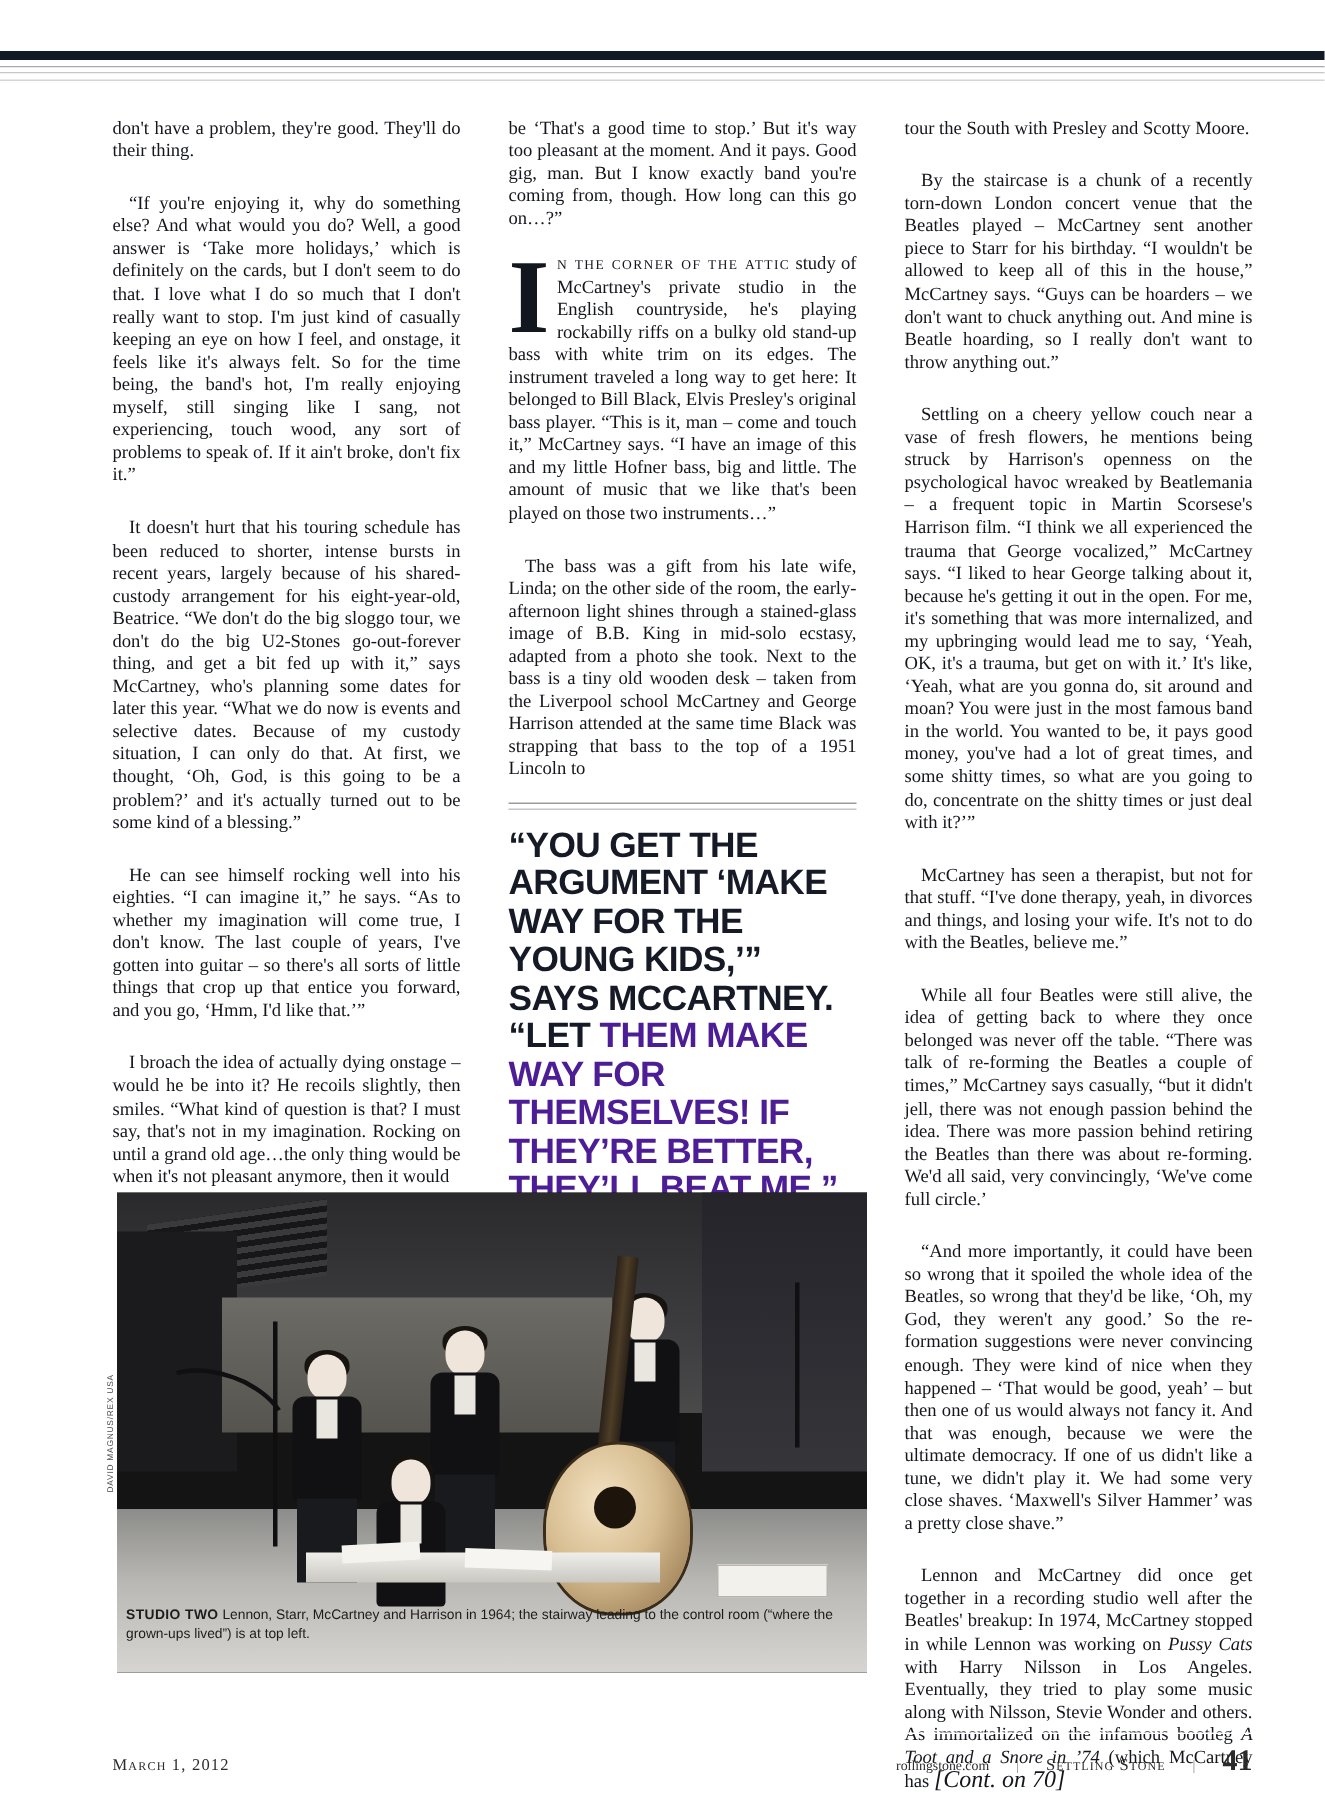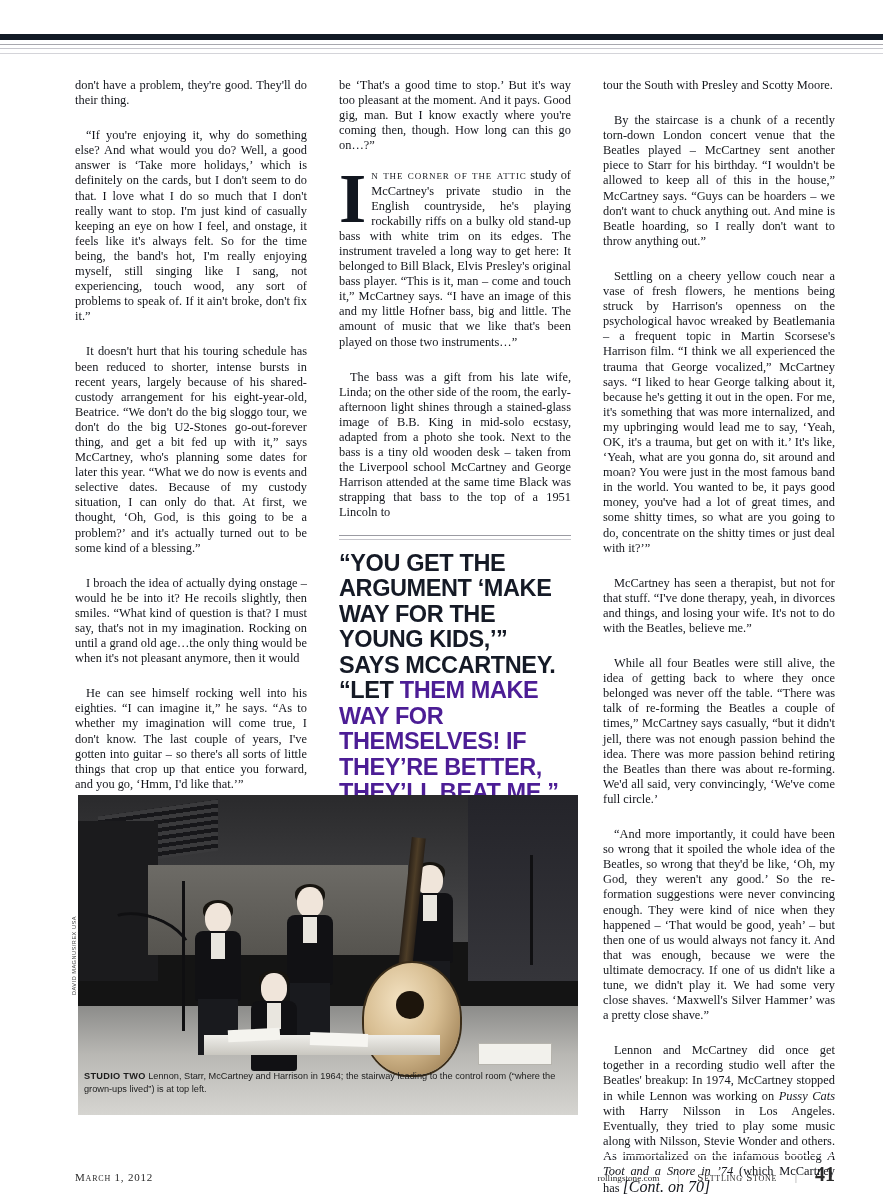--- a/index.html
+++ b/index.html
@@ -311,26 +311,26 @@
     <div class="rule-gap3"></div>
     <div class="rule-thin3"></div>
   </div>
 
   <div class="cols">
 
     <div class="col body-text">
       <p class="noindent">don't have a problem, they're good. They'll do their thing.</p>
       <p class="indent">“If you're enjoying it, why do something else? And what would you do? Well, a good answer is ‘Take more holidays,’ which is definitely on the cards, but I don't seem to do that. I love what I do so much that I don't really want to stop. I'm just kind of casually keeping an eye on how I feel, and onstage, it feels like it's always felt. So for the time being, the band's hot, I'm really enjoying myself, still singing like I sang, not experiencing, touch wood, any sort of problems to speak of. If it ain't broke, don't fix it.”</p>
       <p class="indent">It doesn't hurt that his touring schedule has been reduced to shorter, intense bursts in recent years, largely because of his shared-custody arrangement for his eight-year-old, Beatrice. “We don't do the big sloggo tour, we don't do the big U2-Stones go-out-forever thing, and get a bit fed up with it,” says McCartney, who's planning some dates for later this year. “What we do now is events and selective dates. Because of my custody situation, I can only do that. At first, we thought, ‘Oh, God, is this going to be a problem?’ and it's actually turned out to be some kind of a blessing.”</p>
+      <p class="indent">He can see himself rocking well into his eighties. “I can imagine it,” he says. “As to whether my imagination will come true, I don't know. The last couple of years, I've gotten into guitar – so there's all sorts of little things that crop up that entice you forward, and you go, ‘Hmm, I'd like that.’”</p>
       <p class="indent">I broach the idea of actually dying onstage – would he be into it? He recoils slightly, then smiles. “What kind of question is that? I must say, that's not in my imagination. Rocking on until a grand old age…the only thing would be when it's not pleasant anymore, then it would</p>
-      <p class="indent">He can see himself rocking well into his eighties. “I can imagine it,” he says. “As to whether my imagination will come true, I don't know. The last couple of years, I've gotten into guitar – so there's all sorts of little things that crop up that entice you forward, and you go, ‘Hmm, I'd like that.’”</p>
     </div>
 
     <div class="col body-text">
-      <p class="noindent">be ‘That's a good time to stop.’ But it's way too pleasant at the moment. And it pays. Good gig, man. But I know exactly where you're coming then, though. How long can this go on…?”</p>
+      <p class="noindent">be ‘That's a good time to stop.’ But it's way too pleasant at the moment. And it pays. Good gig, man. But I know exactly band you're coming from, though. How long can this go on…?”</p>
 
       <p class="dropcap-para noindent">
         <span class="dropcap">I</span><span class="smallcaps">n the corner of the attic</span><span> study of McCartney's private studio in the English countryside, he's playing rockabilly riffs on a bulky old stand-up bass with white trim on its edges. The instrument traveled a long way to get here: It belonged to Bill Black, Elvis Presley's original bass player. “This is it, man – come and touch it,” McCartney says. “I have an image of this and my little Hofner bass, big and little. The amount of music that we like that's been played on those two instruments…”</span>
       </p>
 
       <p class="indent">The bass was a gift from his late wife, Linda; on the other side of the room, the early-afternoon light shines through a stained-glass image of B.B. King in mid-solo ecstasy, adapted from a photo she took. Next to the bass is a tiny old wooden desk – taken from the Liverpool school McCartney and George Harrison attended at the same time Black was strapping that bass to the top of a 1951 Lincoln to</p>
 
       <div class="pq-rules-top">
         <div class="pq-line-a"></div>
         <div class="pq-line-sp"></div>

